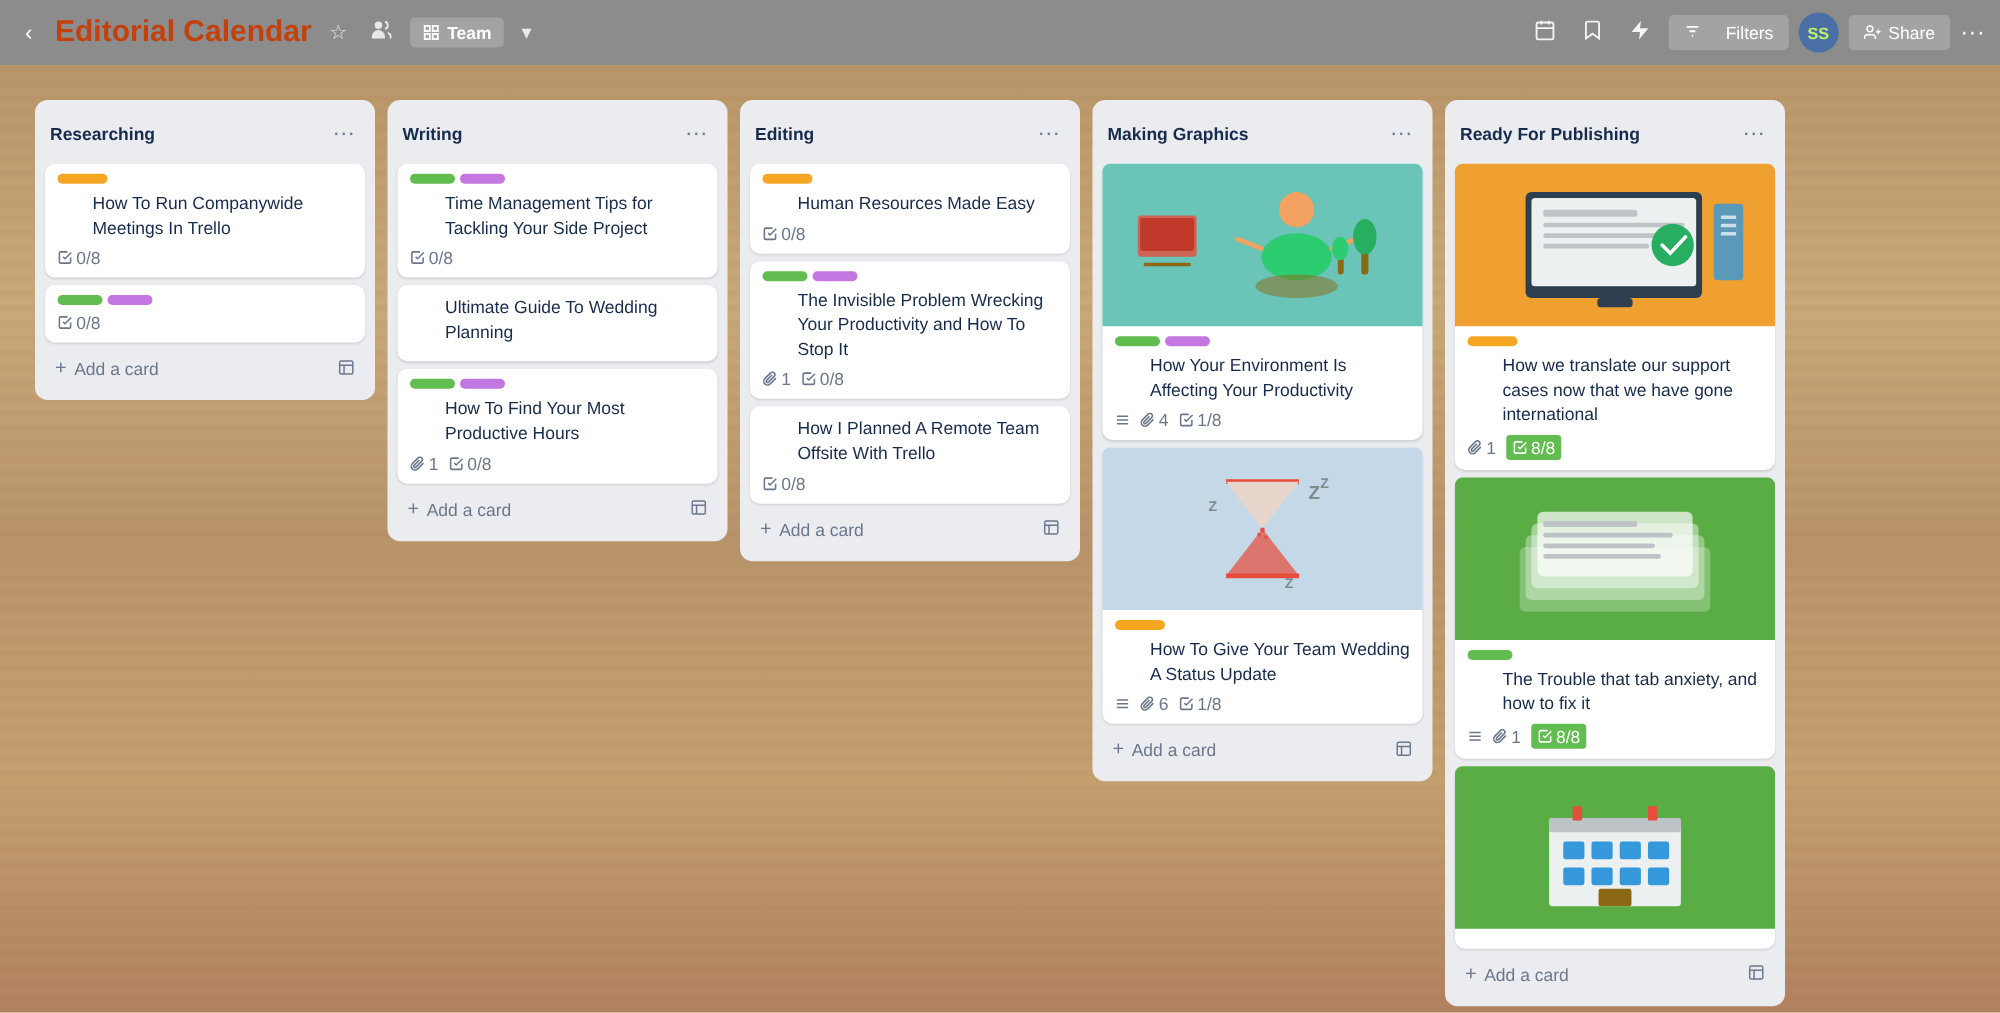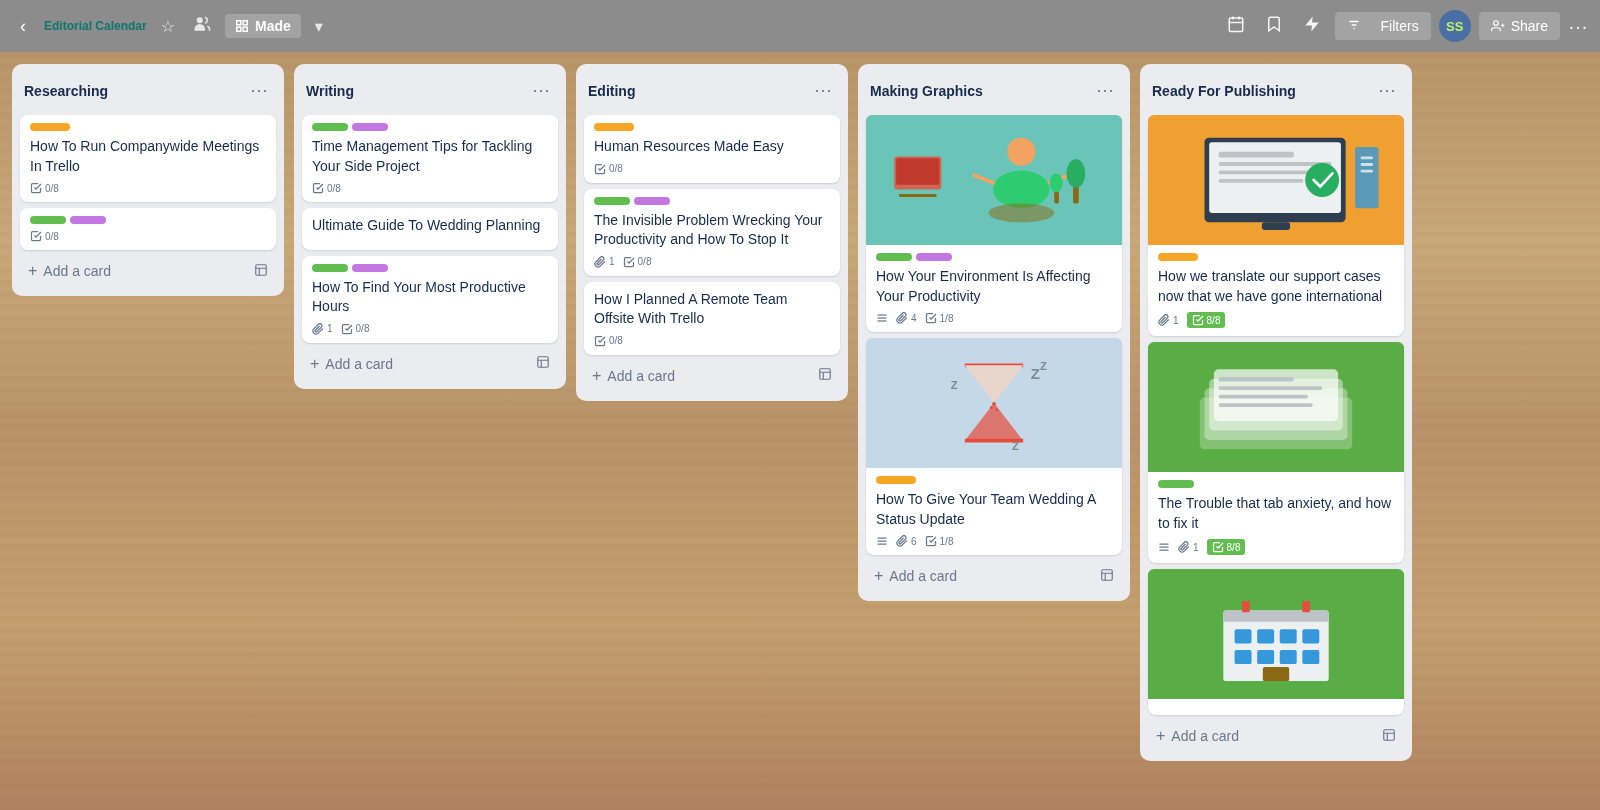--- a/index.html
+++ b/index.html
@@ -10,21 +10,21 @@
       height: 52px;
       background: rgba(0,0,0,0.45);
       display: flex;
       align-items: center;
       padding: 0 12px;
       gap: 10px;
       position: relative;
       z-index: 10;
     }
     #header .back-btn { color: #fff; font-size: 18px; cursor: pointer; padding: 4px 8px; }
-    #header .board-title { color: #0f766e; font-size: 12px; font-weight: 700; cursor: pointer; }
+    #header .board-title { color: #c2410c; font-size: 24px; font-weight: 700; cursor: pointer; }
     #header .header-icon { color: rgba(255,255,255,0.8); font-size: 16px; cursor: pointer; padding: 4px; }
     #header .board-badge {
       background: rgba(255,255,255,0.2);
       color: #fff;
       border-radius: 4px;
       padding: 4px 10px;
       font-size: 14px;
       font-weight: 600;
       display: flex; align-items: center; gap: 6px;
       cursor: pointer;
@@ -95,21 +95,21 @@
           transparent 12px
         ),
         linear-gradient(180deg, #b8956a 0%, #c9a97a 25%, #b8936a 50%, #c4a070 75%, #b08060 100%);
     }
 
     
     #lists-container {
       position: absolute; inset: 0;
       display: flex;
       align-items: flex-start;
-      padding: 12px;
+      padding: 28px;
       gap: 10px;
       overflow-x: auto;
     }
 
     
     .list-col {
       width: 272px;
       min-width: 272px;
       background: #ebecf0;
       border-radius: 10px;
@@ -138,24 +138,24 @@
       position: relative;
     }
 
     .card-labels { display: flex; gap: 4px; margin-bottom: 6px; flex-wrap: wrap; }
     .label {
       height: 8px;
       border-radius: 4px;
       display: inline-block;
     }
 
-    .card-title { font-size: 14px; color: #172b4d; line-height: 1.4; margin-bottom: 6px; }
+    .card-title { font-size: 14px; color: #172b4d; line-height: 1.4; margin-bottom: 6px; margin-left: 28px; }
 
     .card-meta { display: flex; align-items: center; gap: 8px; flex-wrap: wrap; }
-    .card-meta-item { display: flex; align-items: center; gap: 3px; font-size: 10px; color: #6b778c; justify-content: center; }
+    .card-meta-item { display: flex; align-items: center; gap: 3px; font-size: 14px; color: #6b778c; justify-content: center; }
     .card-meta-item.green { background: #61bd4f; color: #fff; border-radius: 3px; padding: 2px 5px; }
 
     
     .add-card-btn {
       display: flex; align-items: center; gap: 6px;
       padding: 6px 8px;
       border-radius: 6px;
       color: #6b778c;
       font-size: 14px;
       cursor: pointer;
@@ -194,21 +194,21 @@
         <path d="M22 21v-2a4 4 0 0 0-3-3.87" stroke="rgba(255,255,255,0.8)" stroke-width="2" fill="none"></path>
       </svg>
   </span>
   <div class="board-badge">
     <svg width="14" height="14" viewBox="0 0 24 24" fill="none" stroke="#fff" stroke-width="2.5">
         <rect x="3" y="3" width="7" height="7"></rect>
         <rect x="14" y="3" width="7" height="7"></rect>
         <rect x="3" y="14" width="7" height="7"></rect>
         <rect x="14" y="14" width="7" height="7"></rect>
       </svg>
-    <span>Made</span>
+    <span>Team</span>
   </div>
   <span class="header-icon">▾</span>
 
   <div class="header-right">
     <span class="header-right-icon">
       <svg width="18" height="18" viewBox="0 0 24 24" fill="none" stroke="rgba(255,255,255,0.9)" stroke-width="2">
           <rect x="3" y="4" width="18" height="18" rx="2"></rect>
           <line x1="16" y1="2" x2="16" y2="6"></line>
           <line x1="8" y1="2" x2="8" y2="6"></line>
           <line x1="3" y1="10" x2="21" y2="10"></line>

